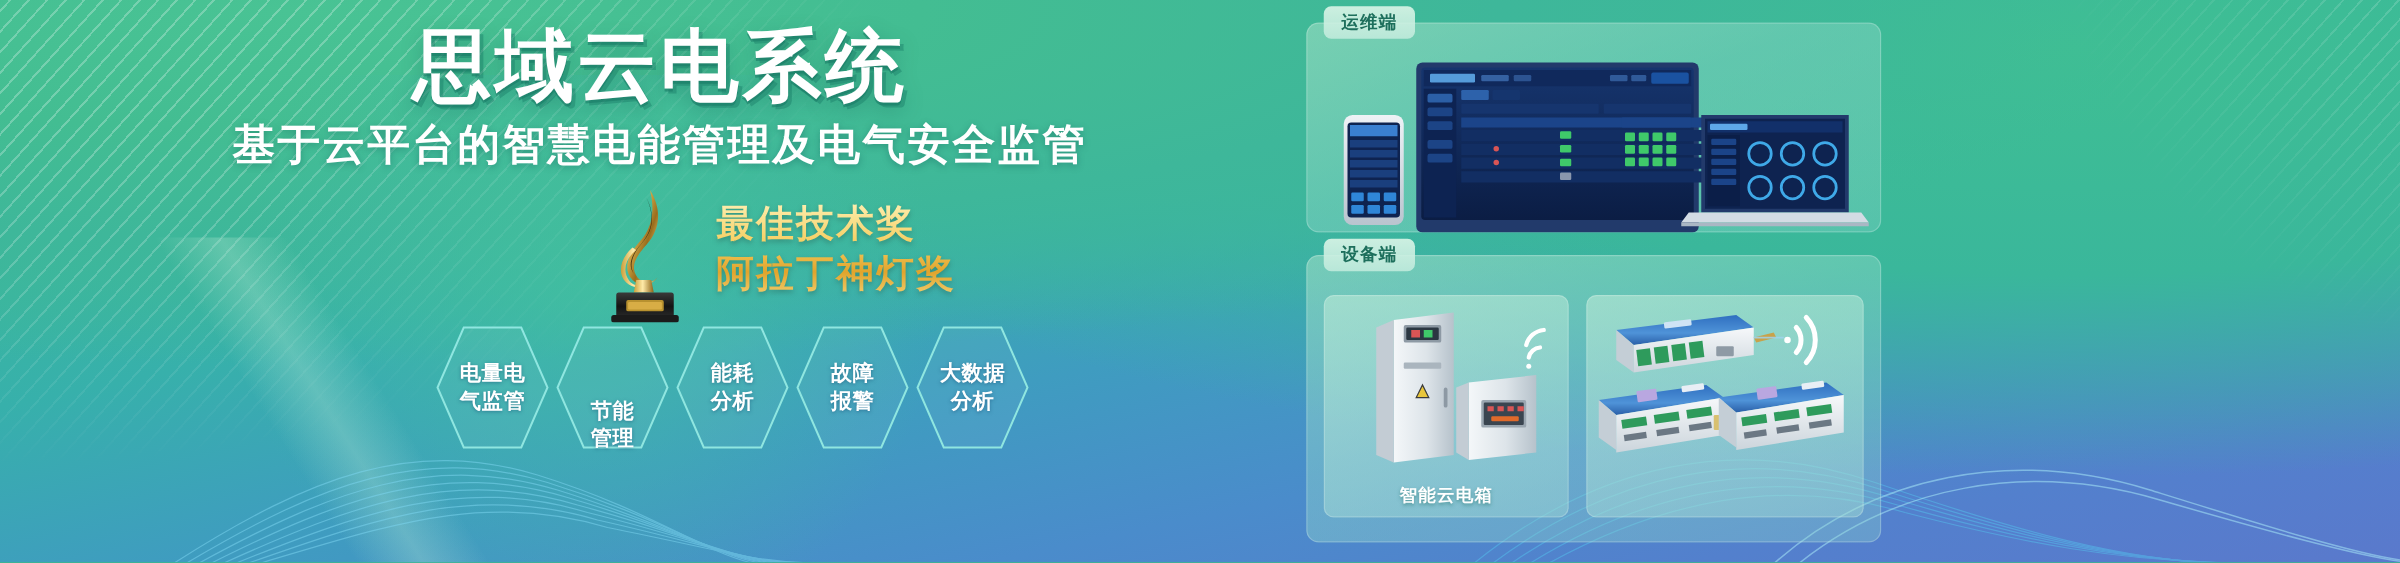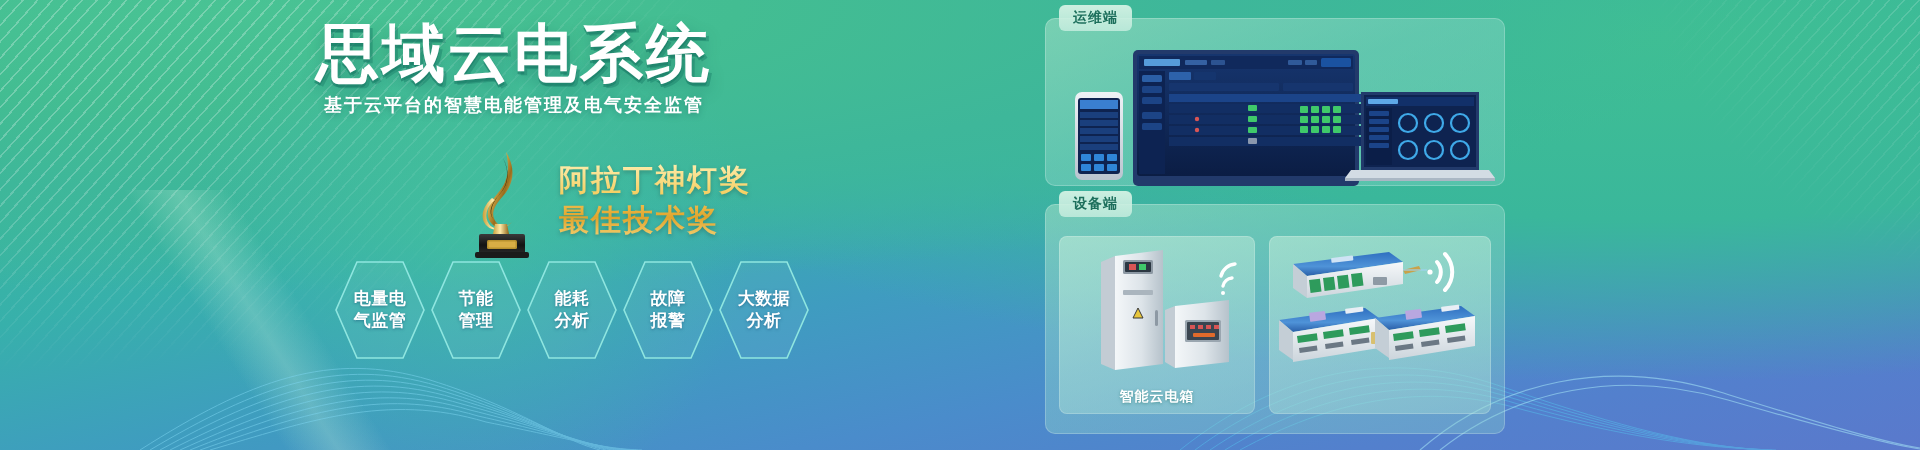--- a/index.html
+++ b/index.html
@@ -45,34 +45,34 @@
     pointer-events:none;
   }
   .waves { position:absolute; left:0; bottom:0; width:1920px; height:220px; pointer-events:none; }
   .sheen {
     position:absolute; left:-80px; bottom:-40px; width:700px; height:300px;
     background:linear-gradient(58deg, rgba(255,255,255,0) 44%, rgba(190,235,215,0.30) 50%, rgba(255,255,255,0) 56%);
     pointer-events:none;
   }
 
   
-  .left { position:absolute; left:4px; top:0; width:1020px; height:450px; }
+  .left { position:absolute; left:18px; top:0; width:1020px; height:450px; }
 
   .title {
     position:absolute; left:0; top:22px; width:1020px; text-align:center;
     font-size:63px; line-height:1; font-weight:bold; color:#ffffff;
     letter-spacing:3px;
     text-shadow:
       0 3px 0 rgba(23,120,100,0.55),
       3px 4px 0 rgba(23,120,100,0.40),
       0 7px 16px rgba(15,90,80,0.35);
   }
   .subtitle {
     position:absolute; left:0; top:93px; width:1020px; text-align:center;
-    font-size:18px; font-weight:bold; color:#ffffff; letter-spacing:2px;
+    font-size:34px; font-weight:bold; color:#ffffff; letter-spacing:2px;
     text-shadow:0 2px 6px rgba(20,100,90,0.45);
   }
 
   
   .award { position:absolute; left:455px; top:148px; width:470px; height:110px; }
   .trophy { position:absolute; left:0; top:0; width:84px; height:110px; }
   .award-text {
     position:absolute; left:100px; top:12px;
     font-size:30px; font-weight:bold; line-height:40px; letter-spacing:2px;
     color:#f6cd5c;
@@ -198,34 +198,34 @@
                  C 25 69, 27 59, 36 52 Z" fill="url(#gold2)"></path>
 
         <path d="M36 76 L 48 76 L 50 86 L 34 86 Z" fill="url(#gold2)"></path>
 
         <rect x="20" y="86" width="46" height="20" rx="2" fill="url(#blk)"></rect>
         <rect x="16" y="104" width="54" height="6" rx="2" fill="#1b1b1b"></rect>
         <rect x="28" y="92" width="30" height="9" rx="1.5" fill="#b8912f"></rect>
         <rect x="29.5" y="93.5" width="27" height="6" rx="1" fill="#d8ad45"></rect>
       </svg>
       <div class="award-text">
+        <div>最佳技术奖</div>
         <div>阿拉丁神灯奖</div>
-        <div>最佳技术奖</div>
       </div>
     </div>
 
     <div class="hexrow">
       <div class="hex" style="left:0px;top:0;justify-content:center;">
         <svg width="92" height="104" viewBox="0 0 92 104">
           <polygon points="23,4 69,4 90,52 69,100 23,100 2,52" fill="rgba(255,255,255,0.05)" stroke="#8fe6e0" stroke-width="1.6"></polygon>
         </svg>
         <span class="hex-label">电量电
 气监管</span>
       </div>
-      <div class="hex" style="left:96px;top:0;">
+      <div class="hex" style="left:96px;top:0;align-items:flex-end;">
         <svg width="92" height="104" viewBox="0 0 92 104">
           <polygon points="23,4 69,4 90,52 69,100 23,100 2,52" fill="rgba(255,255,255,0.05)" stroke="#8fe6e0" stroke-width="1.6"></polygon>
         </svg>
         <span class="hex-label">节能
 管理</span>
       </div>
       <div class="hex" style="left:192px;top:0;">
         <svg width="92" height="104" viewBox="0 0 92 104">
           <polygon points="23,4 69,4 90,52 69,100 23,100 2,52" fill="rgba(255,255,255,0.05)" stroke="#8fe6e0" stroke-width="1.6"></polygon>
         </svg>

